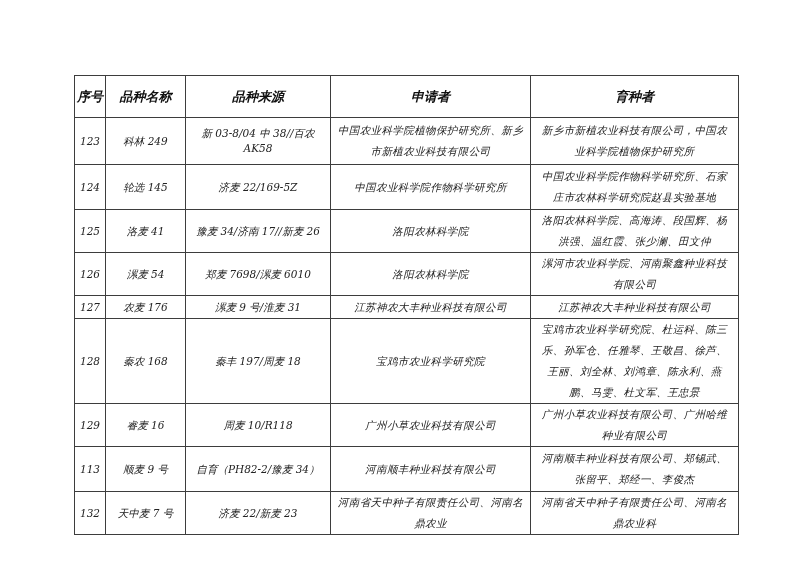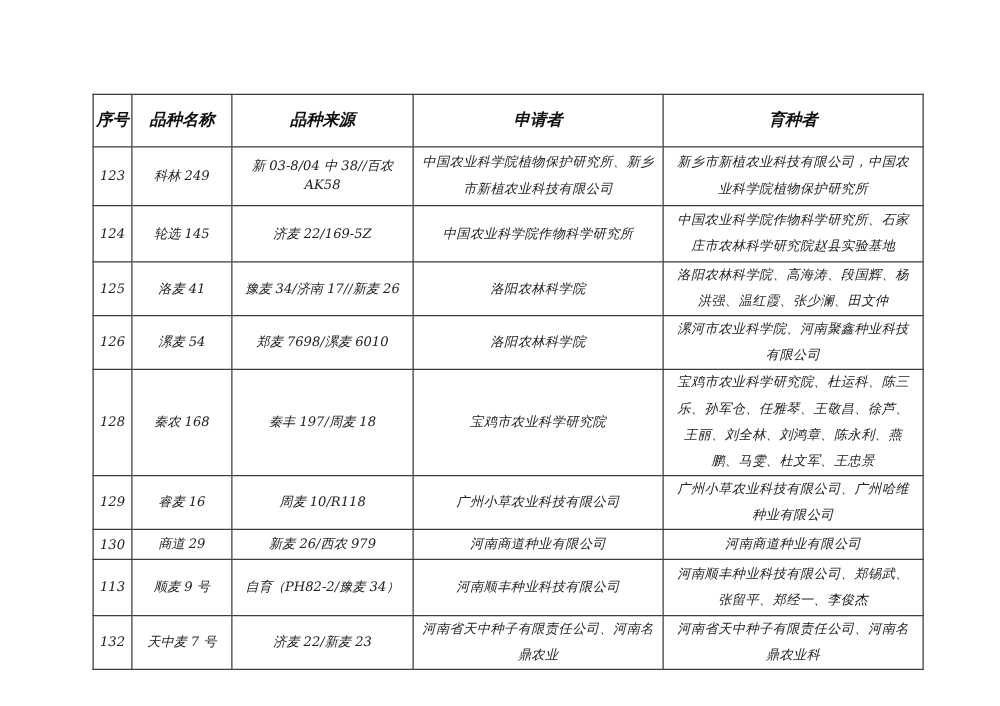--- a/index.html
+++ b/index.html
@@ -100,40 +100,40 @@
         <td class="c-app">洛阳农林科学院</td>
         <td class="c-brd">洛阳农林科学院、高海涛、段国辉、杨洪强、温红霞、张少澜、田文仲</td>
       </tr>
       <tr style="height:22px">
         <td class="c-no">126</td>
         <td class="c-name">漯麦 54</td>
         <td class="c-src">郑麦 7698/漯麦 6010</td>
         <td class="c-app">洛阳农林科学院</td>
         <td class="c-brd">漯河市农业科学院、河南聚鑫种业科技有限公司</td>
       </tr>
+      <tr style="height:23px">
+        <td class="c-no">127</td>
+        <td class="c-name">农麦 176</td>
+        <td class="c-src">漯麦 9 号/淮麦 31</td>
+        <td class="c-app">江苏神农大丰种业科技有限公司</td>
+        <td class="c-brd">江苏神农大丰种业科技有限公司</td>
+      </tr>
       <tr style="height:70px">
         <td class="c-no">128</td>
         <td class="c-name">秦农 168</td>
         <td class="c-src">秦丰 197/周麦 18</td>
         <td class="c-app">宝鸡市农业科学研究院</td>
         <td class="c-brd">宝鸡市农业科学研究院、杜运科、陈三乐、孙军仓、任雅琴、王敬昌、徐芦、王丽、刘全林、刘鸿章、陈永利、燕鹏、马雯、杜文军、王忠景</td>
       </tr>
       <tr style="height:36px">
         <td class="c-no">129</td>
         <td class="c-name">睿麦 16</td>
         <td class="c-src">周麦 10/R118</td>
         <td class="c-app">广州小草农业科技有限公司</td>
         <td class="c-brd">广州小草农业科技有限公司、广州哈维种业有限公司</td>
-      </tr>
-      <tr style="height:24px">
-        <td class="c-no">130</td>
-        <td class="c-name">商道 29</td>
-        <td class="c-src">新麦 26/西农 979</td>
-        <td class="c-app">河南商道种业有限公司</td>
-        <td class="c-brd">河南商道种业有限公司</td>
       </tr>
       <tr style="height:45px">
         <td class="c-no">113</td>
         <td class="c-name">顺麦 9 号</td>
         <td class="c-src">自育（PH82-2/豫麦 34）</td>
         <td class="c-app">河南顺丰种业科技有限公司</td>
         <td class="c-brd">河南顺丰种业科技有限公司、郑锡武、张留平、郑经一、李俊杰</td>
       </tr>
       <tr style="height:25px">
         <td class="c-no">132</td>

